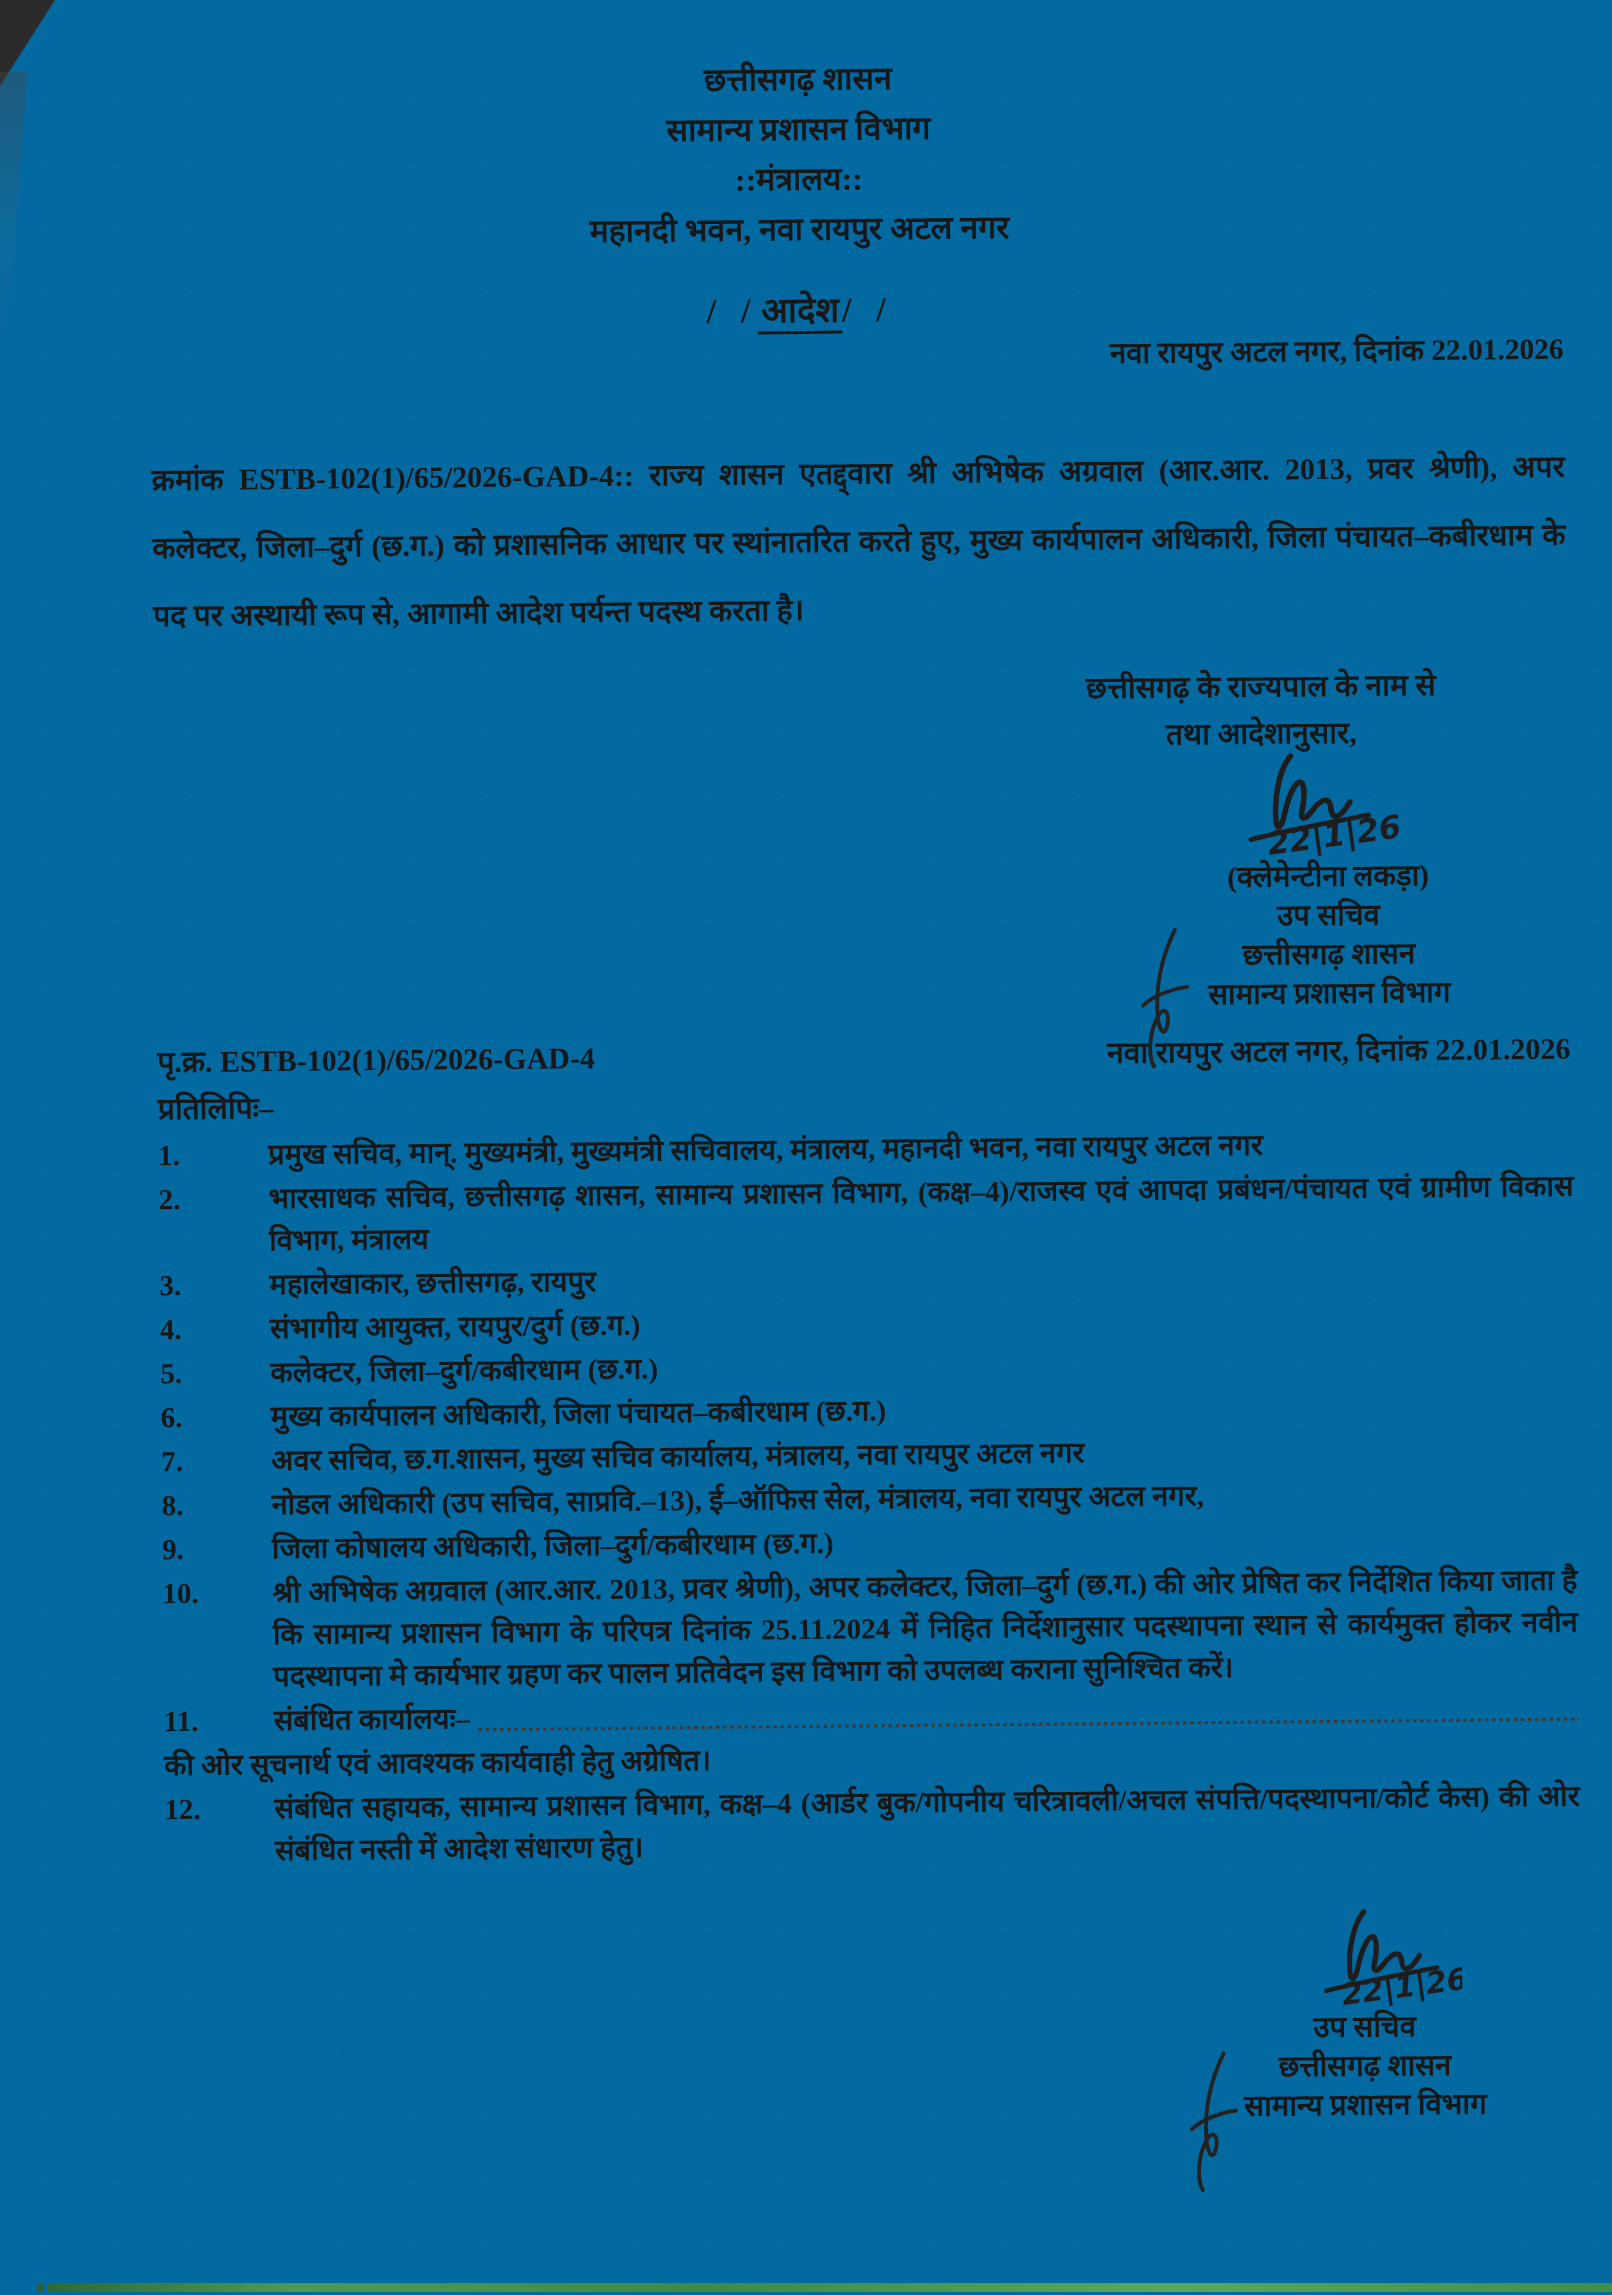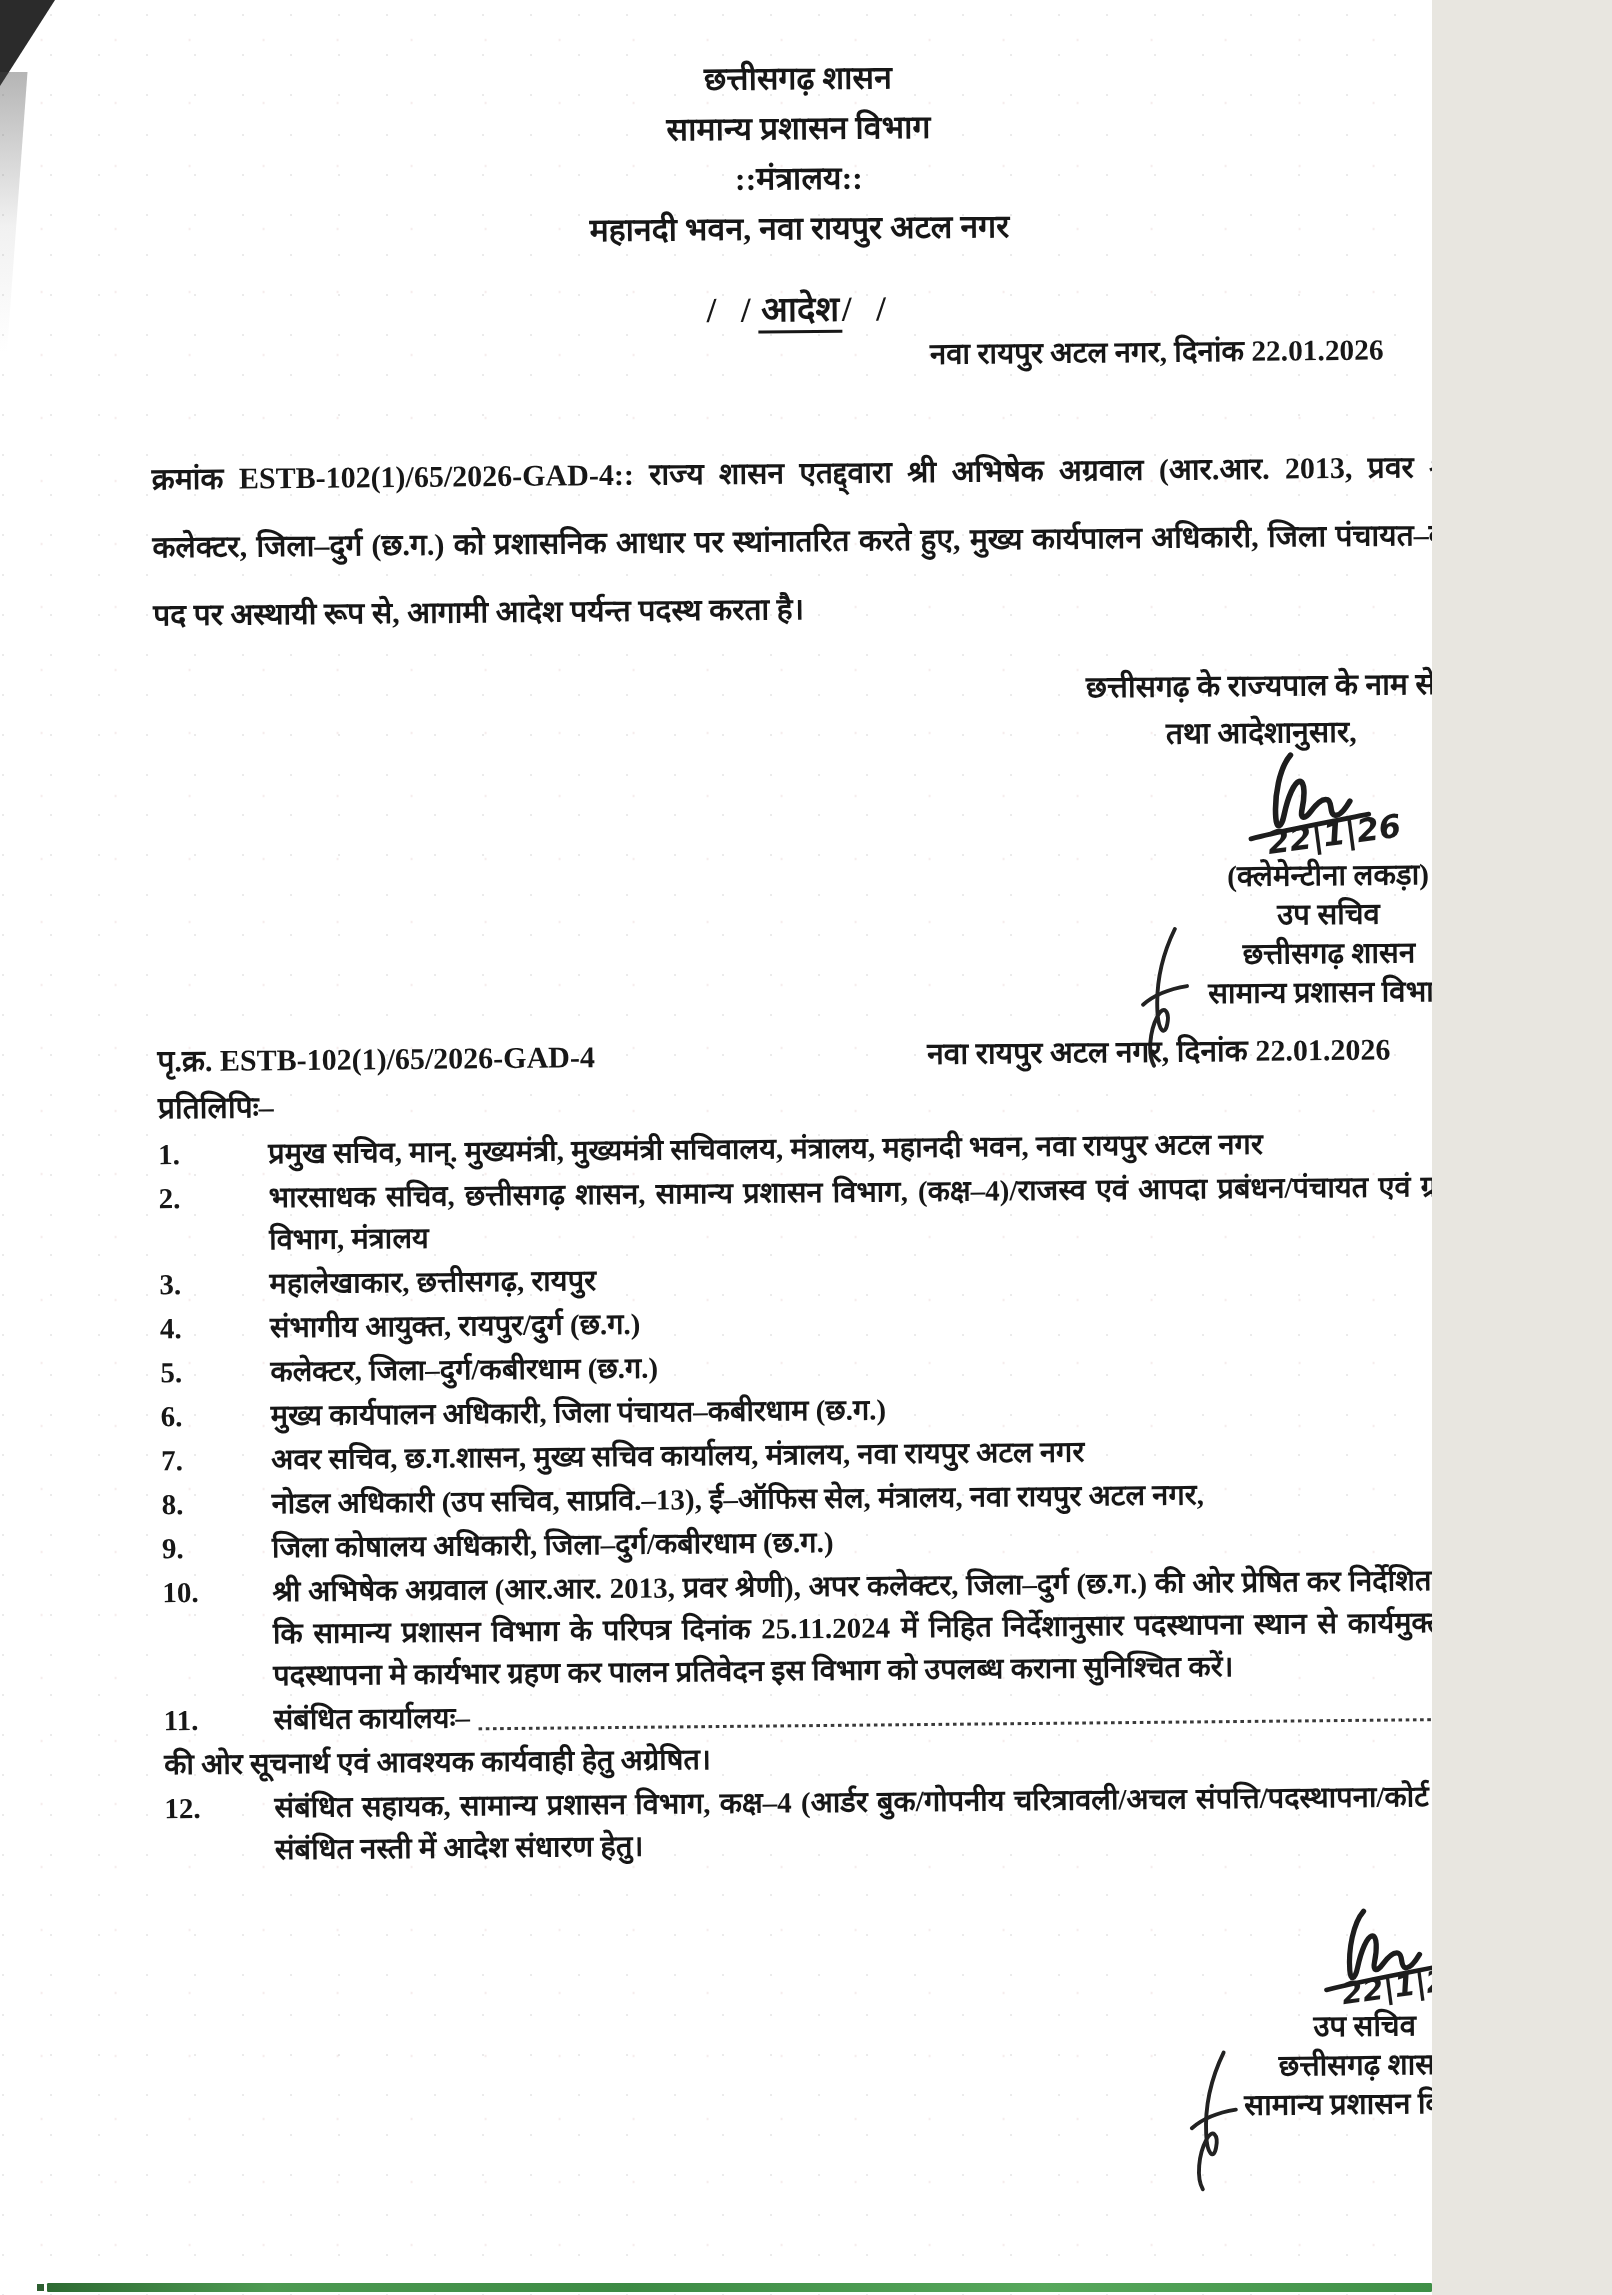--- a/index.html
+++ b/index.html
@@ -1,19 +1,19 @@
 <!DOCTYPE html>
 <html lang="hi" style="font-size:10.5px"><head>
 <meta charset="utf-8">
 <style>
   html, body { margin:0; padding:0; background:#e8e6e0; }
   .page {
     position:relative;
-    width:1432px; height:2295px;
-    background:#ffffff;
+    width:1612px; height:2295px;
+    background:#0369a1;
     font-family:"Liberation Serif","DejaVu Serif",serif;
     color:#171717;
     overflow:hidden;
   }
   
   .page::before{
     content:""; position:absolute; inset:0; pointer-events:none;
     background-image:
       radial-gradient(rgba(190,120,120,.20) 1px, transparent 1.4px),
       radial-gradient(rgba(100,100,100,.13) 0.8px, transparent 1.2px);

